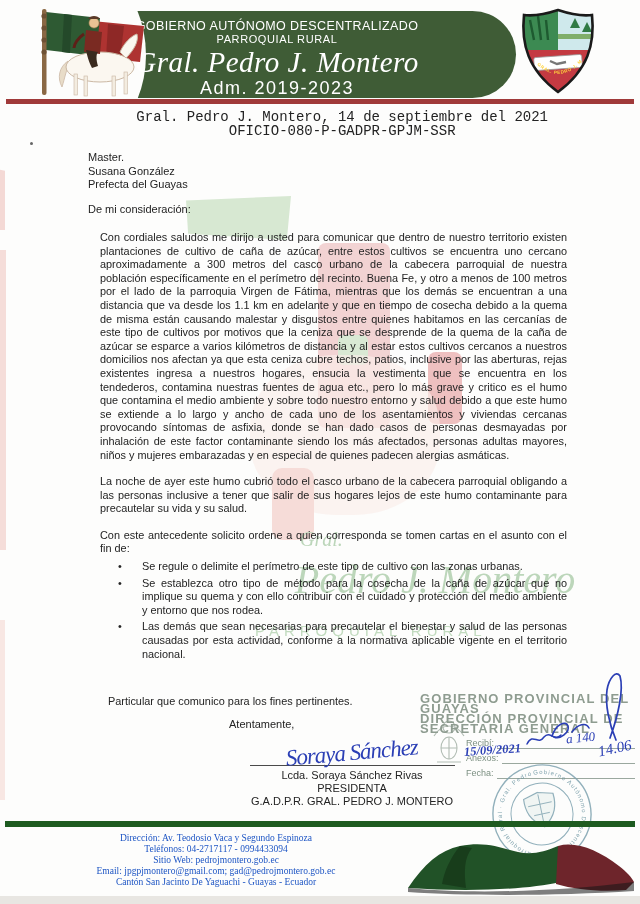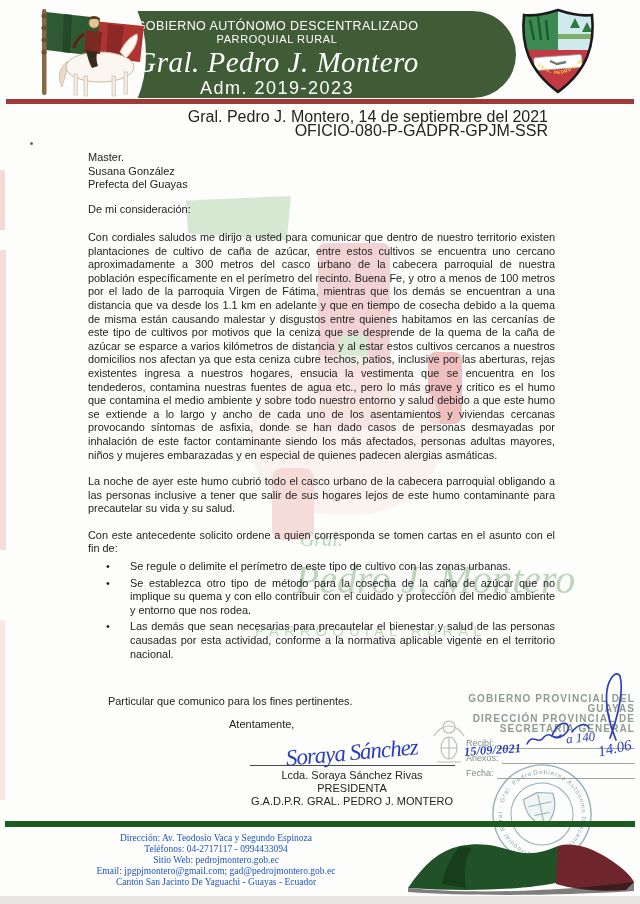--- a/index.html
+++ b/index.html
@@ -16,42 +16,42 @@
   .ht1{font-size:12.5px;letter-spacing:.4px;line-height:13px;}
   .ht2{font-size:11px;letter-spacing:.6px;line-height:12px;}
   .ht-script{font-family:"Liberation Serif",serif;font-style:italic;font-size:29px;line-height:33px;
              letter-spacing:.5px;margin-top:1px;}
   .ht-adm{font-size:18px;letter-spacing:1.5px;line-height:16px;margin-top:1px;}
   .emblem-left{position:absolute;left:12px;top:6px;z-index:3;}
   .emblem-right{position:absolute;left:512px;top:6px;z-index:3;}
   .red-rule{position:absolute;left:6px;top:99px;width:628px;height:5px;background:#a03a3a;z-index:3;}
 
   
-  .dateblock{position:absolute;right:92px;top:110px;text-align:right;font-size:16px;line-height:14px;z-index:3;}
+  .dateblock{position:absolute;right:92px;top:110px;text-align:center;font-size:14px;line-height:14px;z-index:3;font-family:Liberation Mono, monospace;}
   .recipient{position:absolute;left:88px;top:151px;font-size:11px;line-height:13.7px;z-index:3;}
   .salutation{position:absolute;left:88px;top:203px;font-size:11px;z-index:3;}
-  .bodytext{position:absolute;left:88px;top:231px;width:467px;font-size:10.9px;line-height:13.6px;
+  .bodytext{position:absolute;left:100px;top:231px;width:467px;font-size:10.9px;line-height:13.6px;
             text-align:justify;z-index:3;}
   .bodytext p{margin:0 0 13px 0;}
   .bodytext ul{margin:4px 0 0 0;padding:0;list-style:none;}
   .bodytext li{position:relative;padding-left:42px;margin-bottom:3px;text-align:justify;}
   .bodytext li::before{content:"\2022";position:absolute;left:18px;top:0;}
   .closing-par{position:absolute;left:88px;top:695px;font-size:10.9px;z-index:3;padding-left:20px;}
   .farewell{position:absolute;left:229px;top:718px;font-size:11px;z-index:3;}
 
   
   .sigblock{position:absolute;left:232px;top:740px;width:240px;text-align:center;z-index:4;}
   .sig-script{font-family:"Liberation Serif",serif;font-style:italic;font-size:23px;color:#2b3fb5;
               transform:rotate(-5deg);letter-spacing:-1px;height:32px;}
   .sig-line{width:205px;border-bottom:1.5px solid #4a4a4a;margin:-7px auto 3px auto;}
   .sig-name{font-size:11px;line-height:13px;}
 
   
   .stamp{position:absolute;left:420px;top:694px;width:215px;z-index:4;color:#8e9c90;}
-  .stamp-h{font-size:10px;font-weight:700;letter-spacing:1.1px;text-align:right;line-height:10px;}
+  .stamp-h{font-size:13px;font-weight:700;letter-spacing:1.1px;text-align:left;line-height:10px;}
   .s-row{display:flex;margin:4px 0 0 46px;font-size:9px;color:#7c9082;height:11px;}
   .s-line{flex:1;border-bottom:1px solid #9aa89e;margin-left:3px;}
   .ink{position:absolute;color:#2b3fb5;font-family:"Liberation Serif",serif;font-style:italic;z-index:6;}
 
   
   .wm{position:absolute;z-index:0;}
   .wm-script-small{left:300px;top:528px;font-family:"Liberation Serif",serif;font-style:italic;
       font-size:20px;color:#bcd6ba;z-index:0;}
   .wm-script{left:235px;top:556px;width:400px;font-family:"Liberation Serif",serif;font-style:italic;
       font-size:40px;color:#bcd6ba;z-index:0;text-align:center;}

